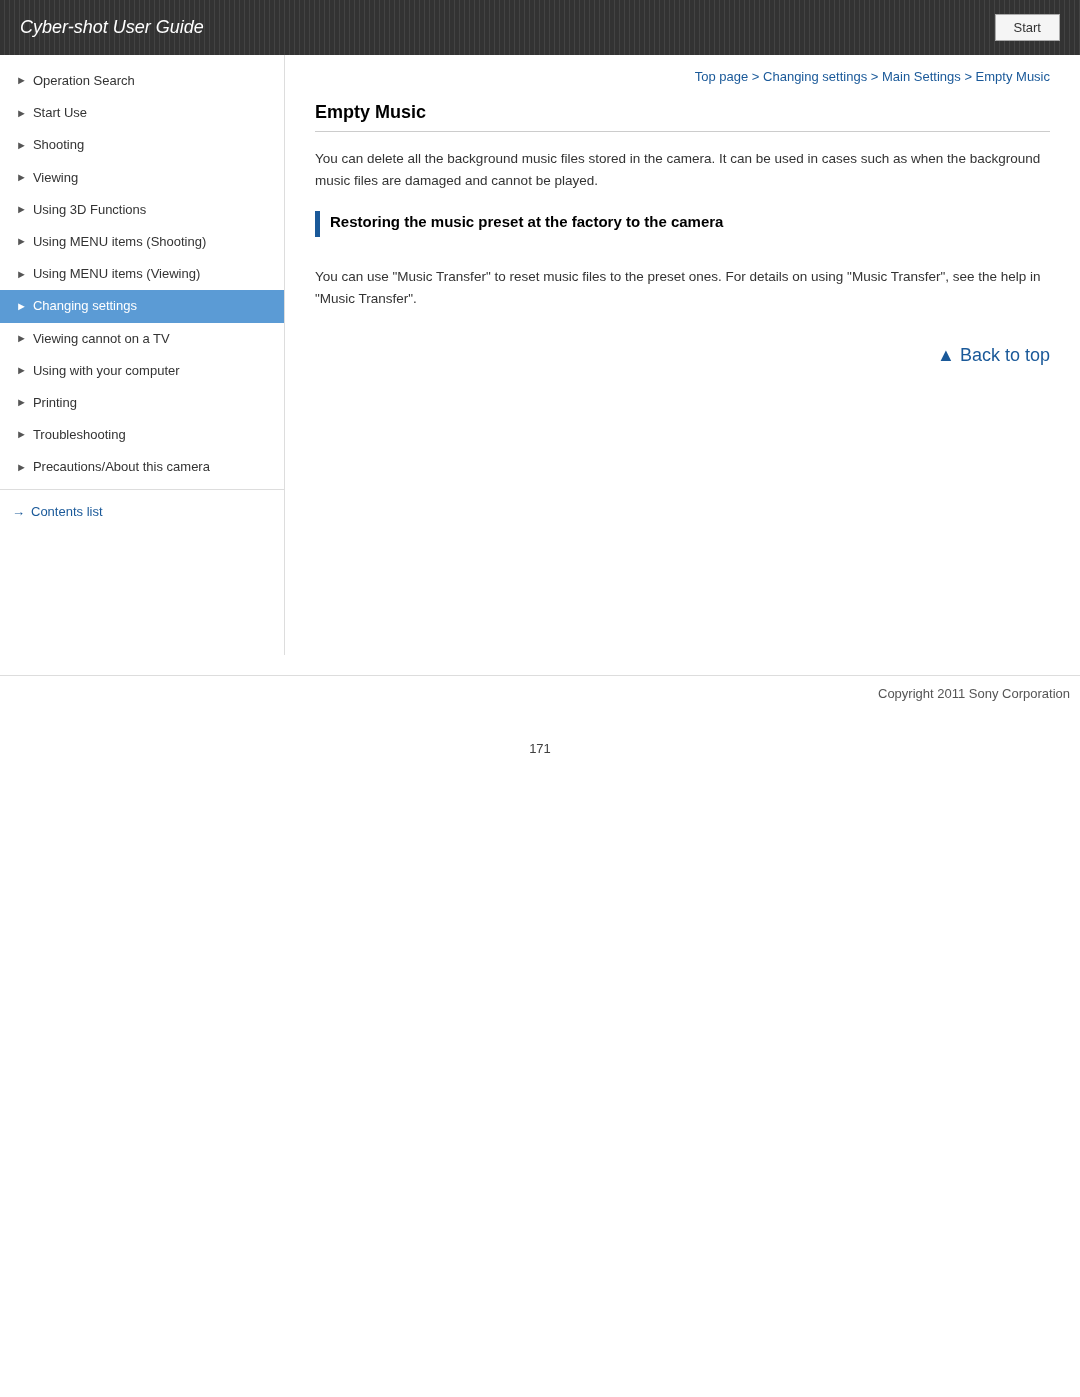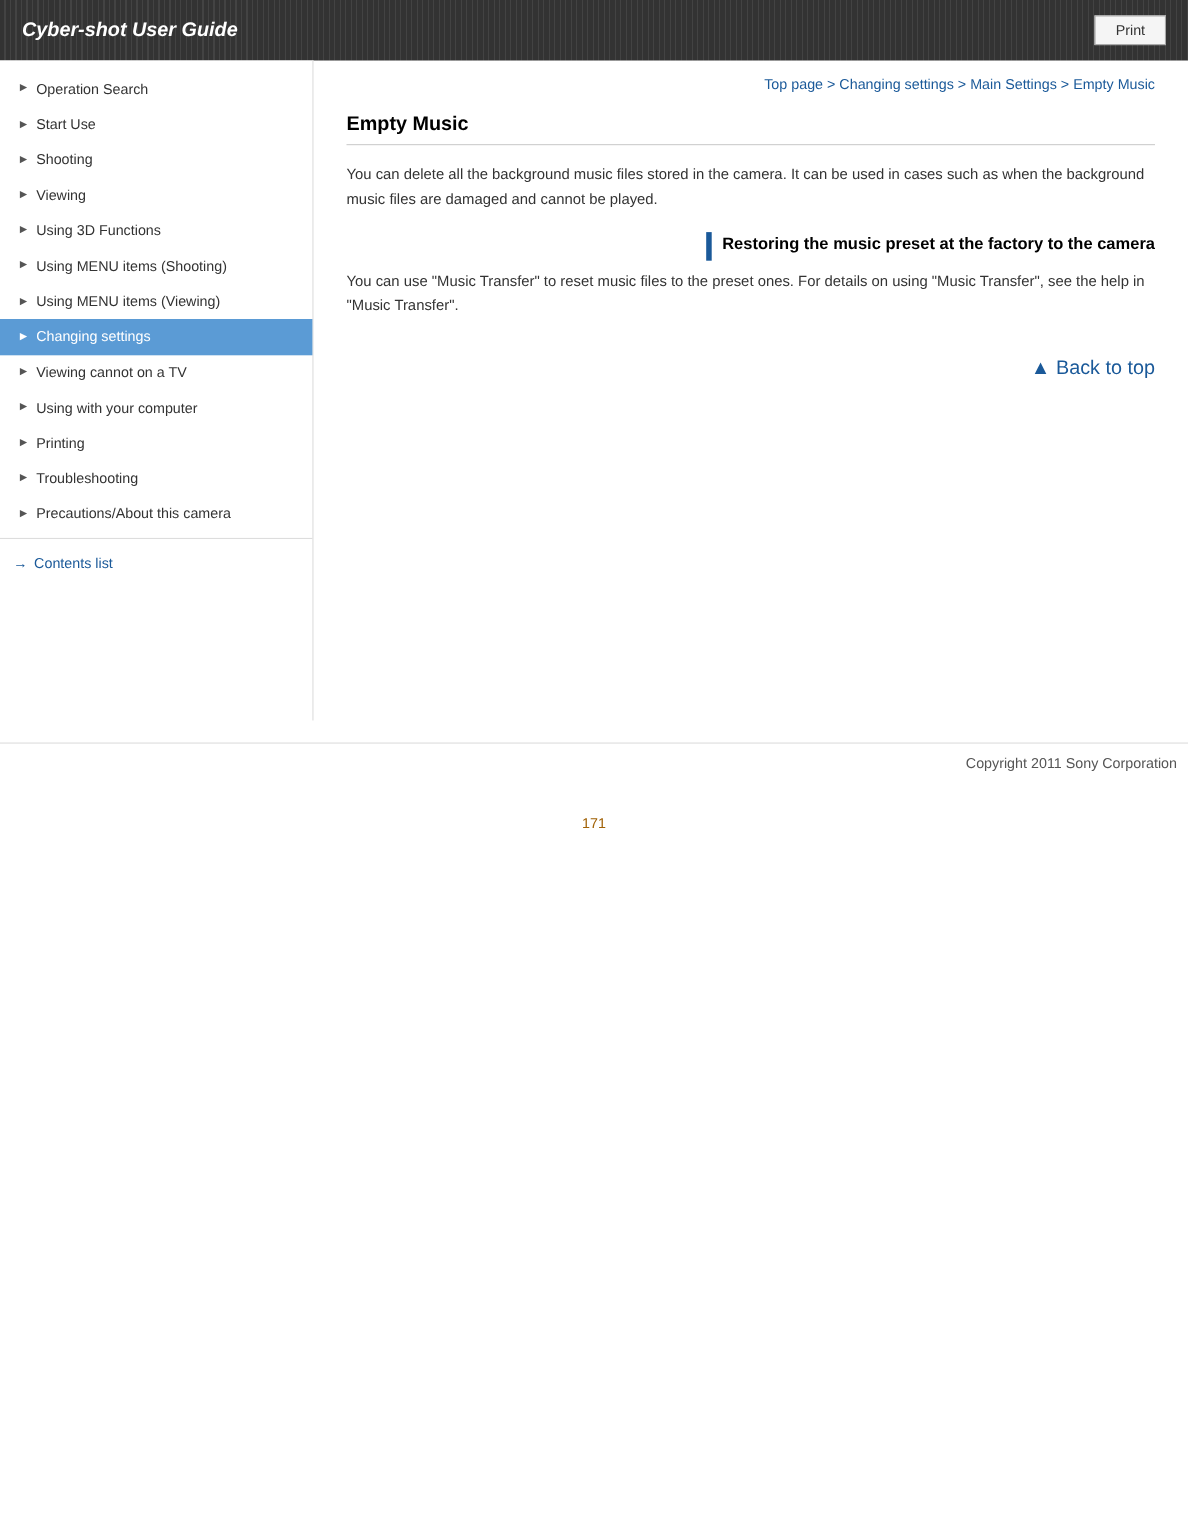--- a/index.html
+++ b/index.html
@@ -22,21 +22,21 @@
         rgba(255,255,255,0.08) 5px
       );
       padding: 14px 20px;
       display: flex;
       justify-content: space-between;
       align-items: center;
     }
     .header-title {
       color: #fff;
       font-size: 18px;
-      font-weight: bold;
+      font-weight: normal;
       font-style: italic;
     }
     .print-button {
       background: #f5f5f5;
       border: 1px solid #aaa;
       padding: 5px 18px;
       font-size: 13px;
       cursor: pointer;
       color: #333;
     }
@@ -130,23 +130,22 @@
       font-size: 13.5px;
       line-height: 1.6;
       margin-bottom: 14px;
       color: #333;
     }
 
     
     .section-heading {
       display: flex;
       align-items: flex-start;
-      margin-bottom: 8px;
+      margin-bottom: 29px;
       margin-top: 20px;
-      justify-content: flex-end;
     }
     .blue-bar {
       width: 5px;
       min-width: 5px;
       background: #1a5999;
       margin-right: 10px;
       align-self: stretch;
       min-height: 26px;
     }
     .section-heading-text {
@@ -175,21 +174,21 @@
       padding: 10px;
       font-size: 13px;
       color: #555;
       margin-top: 20px;
     }
 
     
     .page-number {
       text-align: center;
       font-size: 13px;
-      color: #a16207;
+      color: #404040;
       padding: 30px 0 20px 0;
     }
 
     
     .menu-step {
       font-size: 13.5px;
       line-height: 1.6;
       margin-bottom: 8px;
       margin-left: 10px;
     }
@@ -212,21 +211,21 @@
       background: #000;
       border-radius: 50%;
       vertical-align: middle;
     }
   </style>
 </head>
 <body>
 
 <div class="header">
   <span class="header-title">Cyber-shot User Guide</span>
-  <button class="print-button">Print</button>
+  <button class="print-button">Start</button>
 </div>
 
 <div class="layout">
 
   <div class="sidebar">
     <div class="sidebar-item">
       <span class="arrow">►</span>
       <span>Operation Search</span>
     </div>
     <div class="sidebar-item">

